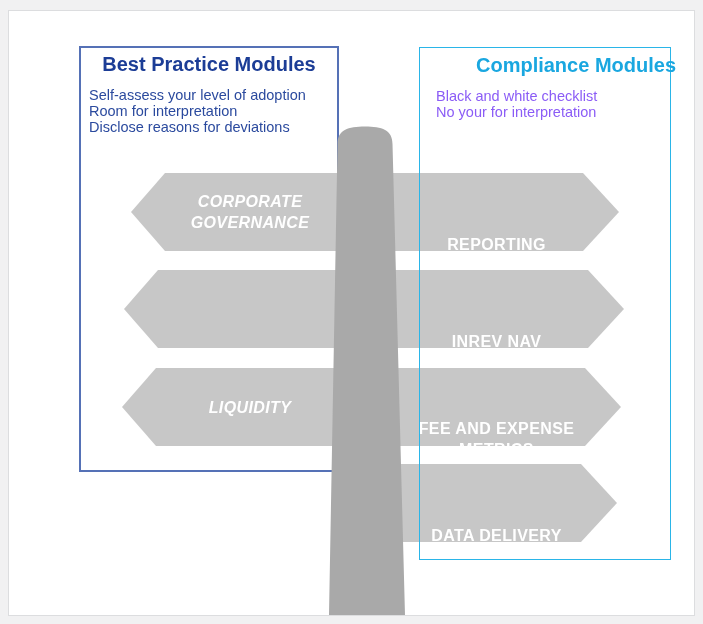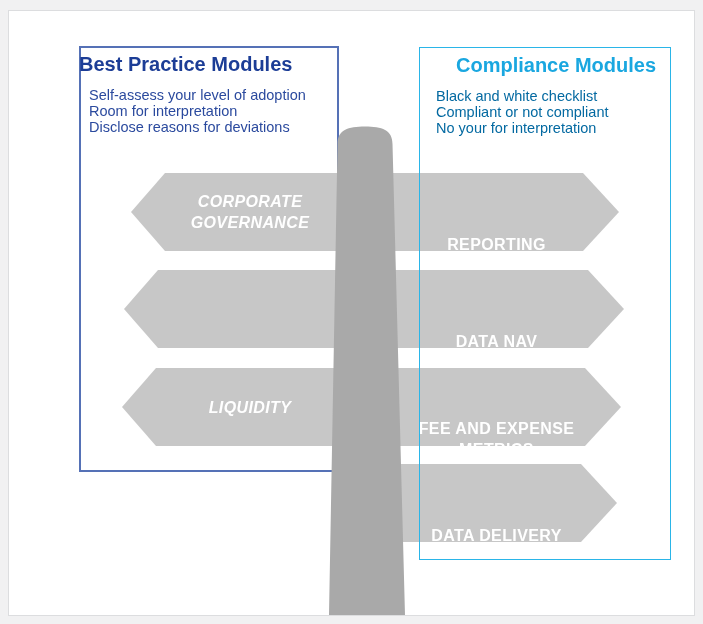--- a/index.html
+++ b/index.html
@@ -18,25 +18,25 @@
     background:#ffffff;
     border:1px solid #dcdddf;
     box-sizing:border-box;
   }
   
   .panel-box{position:absolute;box-sizing:border-box;background:transparent;}
   .bp-box{left:70px;top:35px;width:260px;height:426px;border:2px solid #5571b6;}
   .cm-box{left:410px;top:36px;width:252px;height:513px;border:1.5px solid #2ab5e8;}
   
   .panel-title{position:absolute;font-size:20px;font-weight:700;line-height:22px;}
-  .bp-title{left:70px;top:42px;width:260px;color:#1c3d96;}
-  .cm-title{left:427px;top:43px;width:240px;text-align:center;color:#1aa7e0;}
+  .bp-title{left:70px;top:42px;width:260px;text-align:center;color:#1c3d96;}
+  .cm-title{left:427px;top:43px;width:240px;text-align:right;color:#1aa7e0;}
   .panel-desc{position:absolute;font-size:14.5px;line-height:16px;}
   .bp-desc{left:80px;top:76px;width:242px;text-align:left;color:#2b4a9e;}
-  .cm-desc{left:427px;top:77px;width:230px;text-align:left;color:#0369a1;}
+  .cm-desc{left:427px;top:77px;width:230px;text-align:left;color:#8b5cf6;}
   
   .arrow{position:absolute;background:#c7c7c7;height:78px;}
   .arrow-left{clip-path:polygon(0 50%, 34px 0, 100% 0, 100% 100%, 34px 100%);}
   .arrow-right{clip-path:polygon(0 0, calc(100% - 36px) 0, 100% 50%, calc(100% - 36px) 100%, 0 100%);}
   .arrow-label{
     position:absolute;height:78px;
     display:flex;align-items:center;justify-content:center;
     text-align:center;white-space:pre-line;
     color:#ffffff;font-size:16px;font-weight:700;
     letter-spacing:0.4px;line-height:21px;
@@ -60,39 +60,38 @@
     <div class="arrow arrow-right r1" style="left:340px;width:270px;"></div>
     <div class="arrow arrow-right r2" style="left:340px;width:275px;"></div>
     <div class="arrow arrow-right r3" style="left:340px;width:272px;"></div>
     <div class="arrow arrow-right r4" style="left:340px;width:268px;"></div>
 
     <div class="arrow-label lab-left r1">CORPORATE
 GOVERNANCE</div>
     <div class="arrow-label lab-left r3">LIQUIDITY</div>
 
     <div class="arrow-label lab-right r1">REPORTING</div>
-    <div class="arrow-label lab-right r2">DATA NAV</div>
+    <div class="arrow-label lab-right r2">INREV NAV</div>
     <div class="arrow-label lab-right r3">FEE AND EXPENSE
 METRICS</div>
     <div class="arrow-label lab-right r4">DATA DELIVERY</div>
 
     <div class="panel-box bp-box"></div>
     <div class="panel-box cm-box"></div>
 
     <div class="panel-title bp-title">Best Practice Modules</div>
     <div class="panel-desc bp-desc">
       <div>Self-assess your level of adoption</div>
       <div>Room for interpretation</div>
       <div>Disclose reasons for deviations</div>
     </div>
 
     <div class="panel-title cm-title">Compliance Modules</div>
     <div class="panel-desc cm-desc">
       <div>Black and white checklist</div>
-      <div>Compliant or not compliant</div>
       <div>No your for interpretation</div>
     </div>
 
   </div>
 
   <svg class="pole-svg" width="703" height="624" viewBox="0 0 703 624">
     <path d="M337.5 144
              C337.5 130 348 126.5 365 126.5
              C382 126.5 392.5 130 392.5 144
              L405 615 L329 615 Z" fill="#a9a9a9"></path>

